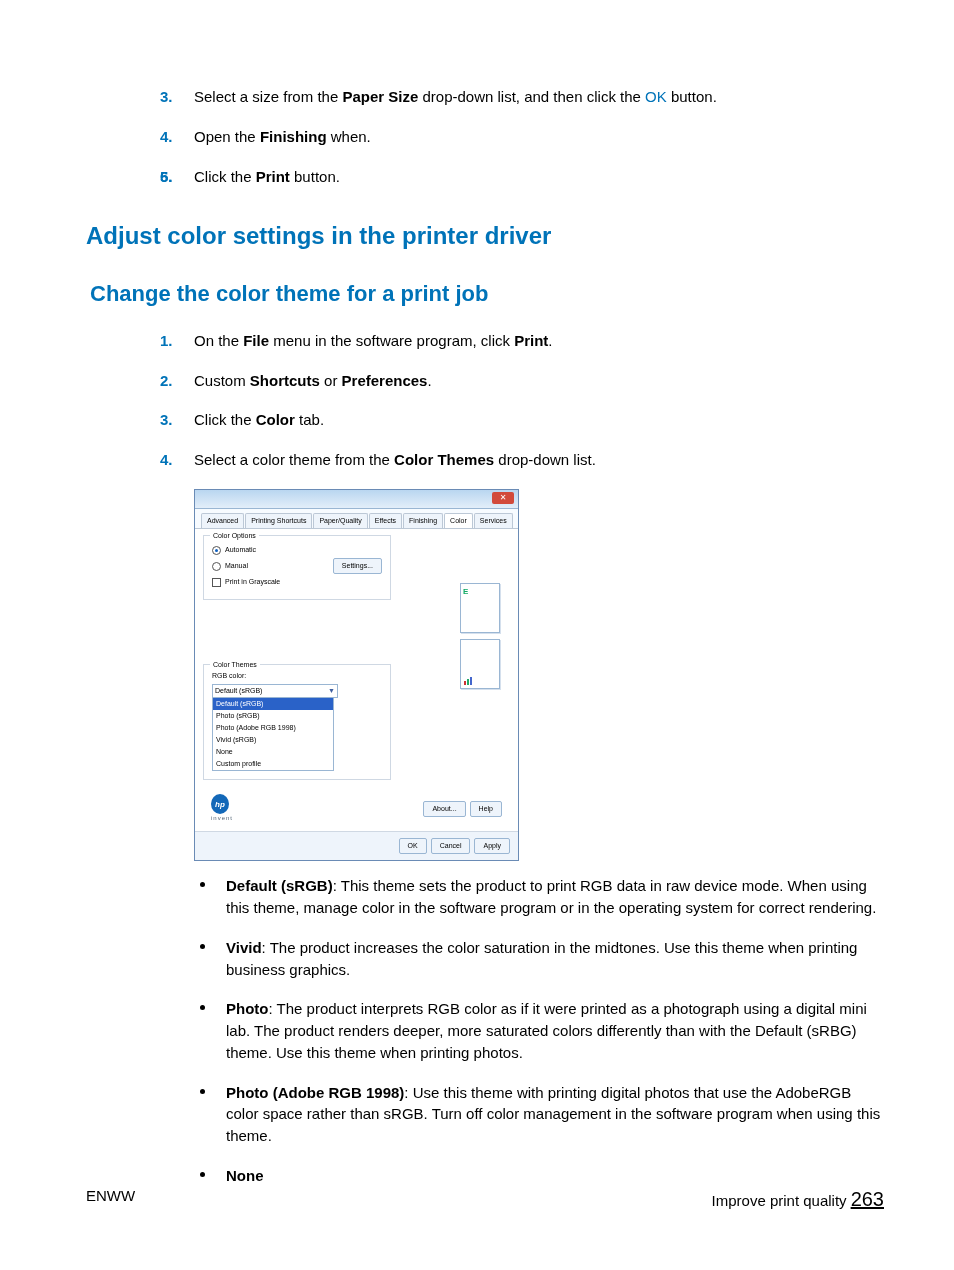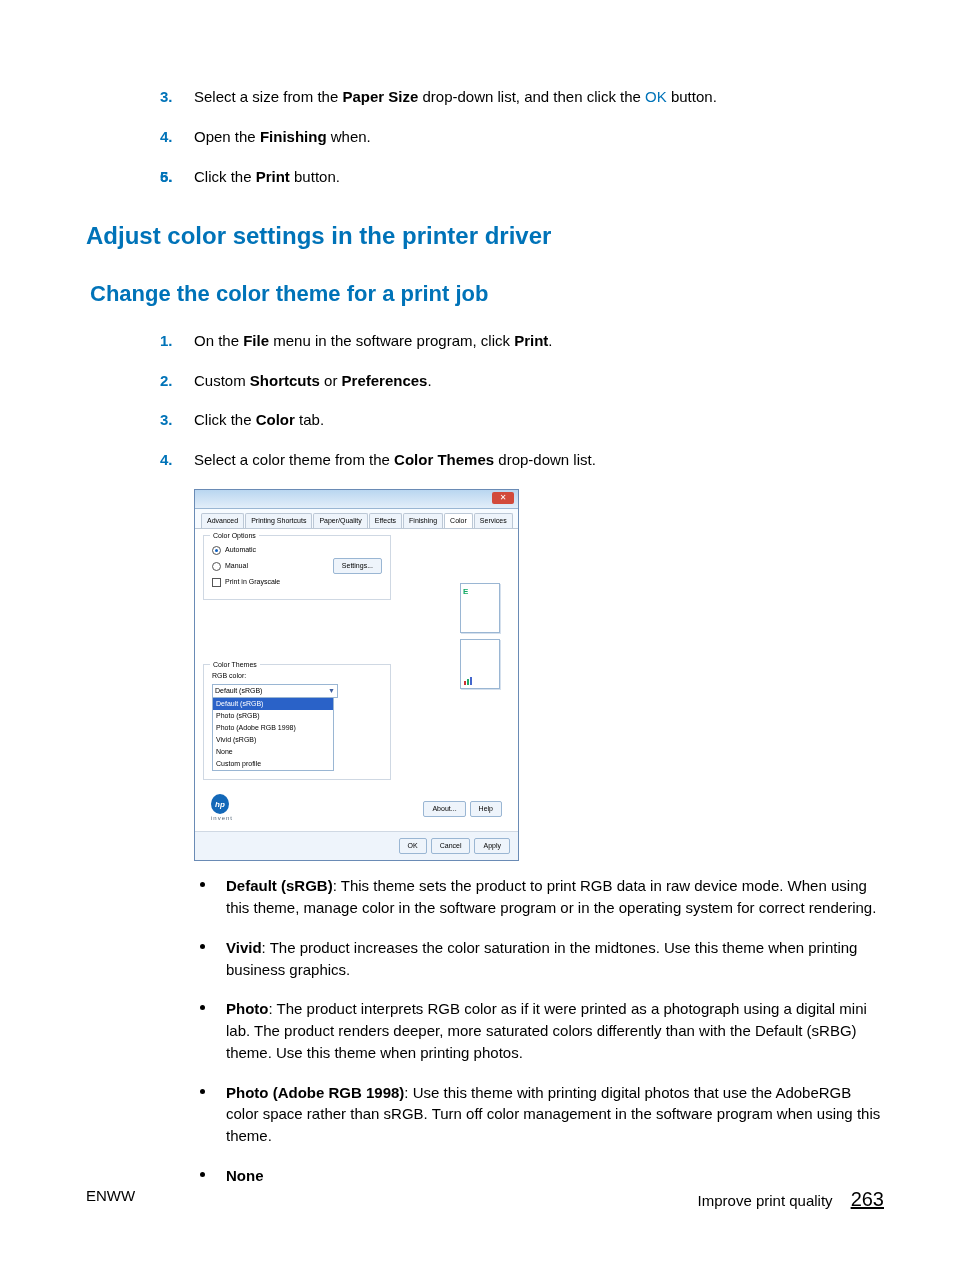--- a/index.html
+++ b/index.html
@@ -168,21 +168,21 @@
   }
 
   .footer {
     position: absolute;
     bottom: 56px;
     left: 86px; right: 70px;
     display: flex;
     justify-content: space-between;
     font-size: 15px;
   }
-  .footer-right { display:flex; gap:18px; align-items:baseline;}
+  .footer-right { display:flex; gap:4px; align-items:baseline;}
   .pagenum { font-size:20px;text-decoration:underline; }
 </style>
 </head>
 <body>
 
 <div class="page">
 
   <ol class="numbered">
     <li>
       <span class="num">3.</span>

